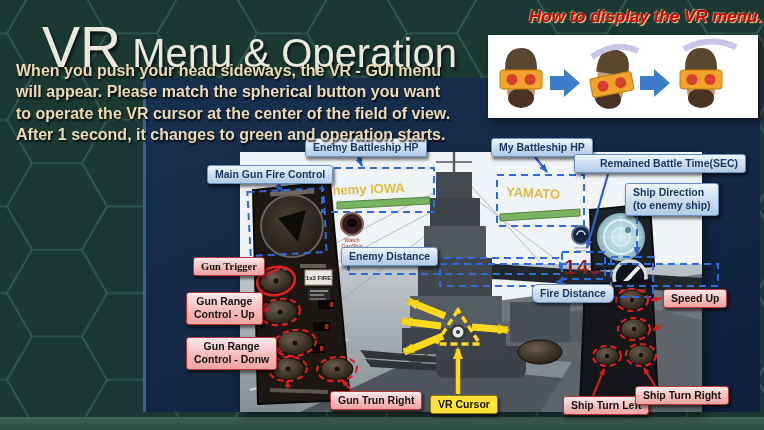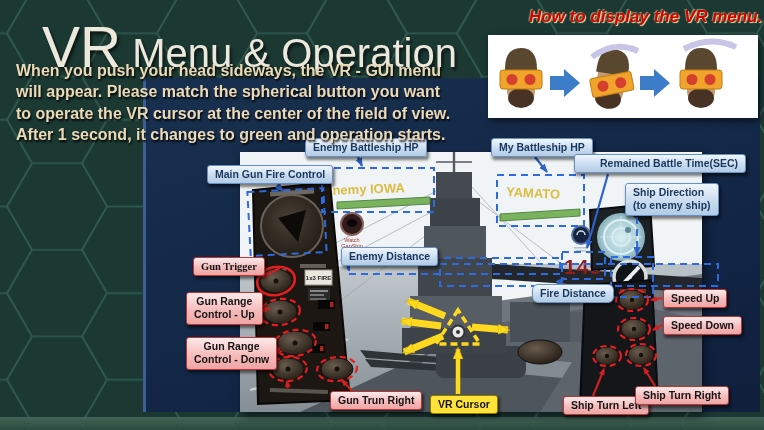--- a/index.html
+++ b/index.html
@@ -392,19 +392,18 @@
   <div id="lbl-enemy-dist" class="lbl lbl-blue">Enemy Distance</div>
   <div id="lbl-fire-dist" class="lbl lbl-blue">Fire Distance</div>
 
   <div id="lbl-gun-trigger" class="lbl lbl-pink">Gun Trigger</div>
   <div id="lbl-range-up" class="lbl lbl-pink">Gun Range
 Control - Up</div>
   <div id="lbl-range-down" class="lbl lbl-pink">Gun Range
 Control - Donw</div>
   <div id="lbl-gun-right" class="lbl lbl-pink">Gun Trun Right</div>
   <div id="lbl-speed-up" class="lbl lbl-pink">Speed Up</div>
-  <div id="lbl-speed-down" class="lbl lbl-pink">Speed Down</div>
   <div id="lbl-ship-left" class="lbl lbl-pink">Ship Turn Left</div>
   <div id="lbl-ship-right" class="lbl lbl-pink">Ship Turn Right</div>
 
   <div id="lbl-vr-cursor" class="lbl lbl-yellow">VR Cursor</div>
 
 </div>
 
 </body></html>

